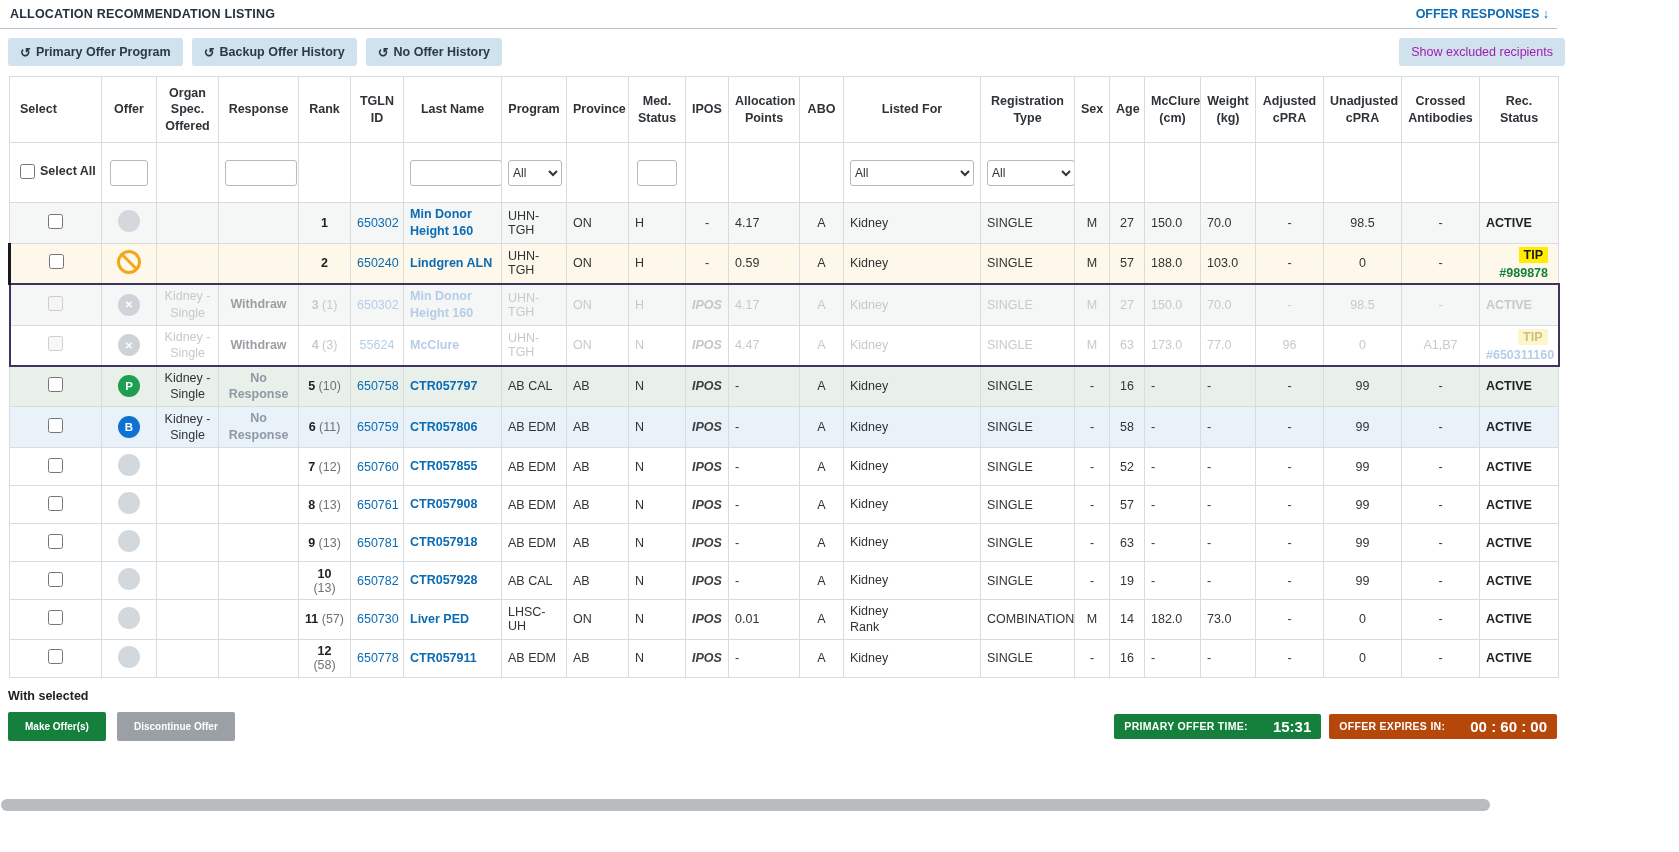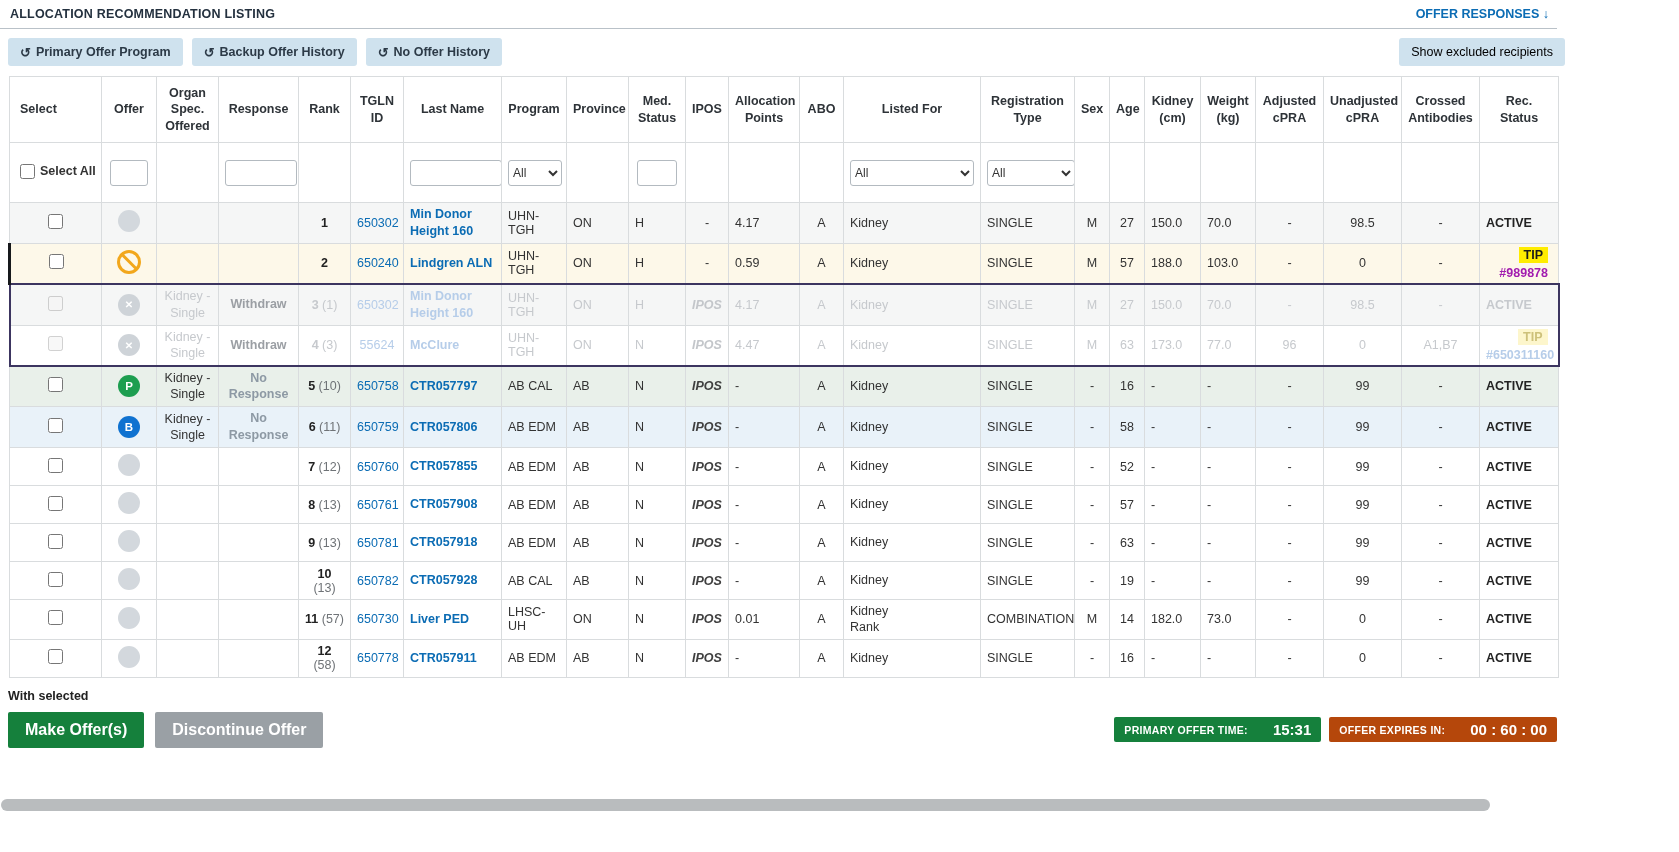--- a/index.html
+++ b/index.html
@@ -20,21 +20,21 @@
 
   
   .toolbar { width:1557px; display:flex; justify-content:space-between; align-items:center; margin:9px 0 10px 8px; }
   .toolbar-left { display:flex; gap:9px; }
   .btn-light {
     background:#cfe2ee; border:none; border-radius:3px; padding:7px 12px;
     font-family:inherit; font-size:12.5px; font-weight:bold; color:#2c3a47; cursor:pointer;
     display:inline-flex; align-items:center; gap:5px;
   }
   .btn-light .hist-ic { font-weight:bold; font-size:13px; line-height:1; }
-  .btn-excl { font-weight:normal; color:#000000; }
+  .btn-excl { font-weight:normal; color:#a21caf; }
 
   
   table { border-collapse:collapse; table-layout:fixed; width:1549px; margin-left:8px; font-size:12.5px; }
   th,td { border:1px solid #d9dcde; padding:3px 6px; vertical-align:middle; overflow:hidden; }
   thead th { font-weight:bold; color:#2e3338; text-align:center; height:66px; line-height:1.3; background:#fff; }
   thead th:first-child { text-align:left; padding-left:10px; }
   .filter-row td { height:60px; background:#fff;margin-top:11px; }
   tbody td { height:38px; }
 
   .c { text-align:center; }
@@ -86,38 +86,38 @@
     position:relative; display:inline-block;
   }
   .prohibit::after {
     content:""; position:absolute; left:-2px; top:7.5px; width:22px; height:3px;
     background:#f2a71c; transform:rotate(45deg);
   }
 
   
   .tipcell { text-align:right; padding-right:10px; }
   .tip-badge { background:#ffec00; color:#1a1a1a; font-weight:bold; padding:1px 5px; display:inline-block; }
-  a.tip-link { color:#a21caf; font-weight:bold; text-decoration:none; cursor:pointer; }
+  a.tip-link { color:#15803d; font-weight:bold; text-decoration:none; cursor:pointer; }
   .tip-wrap { margin-bottom:3px; }
 
   
   tr.wd td, tr.wd .note, tr.wd .col-rank b, tr.wd .organ-text { color:#c6c9cd; }
   tr.wd a.tgln-link, tr.wd a.name-link, tr.wd a.tip-link { color:#b6cde9; }
   tr.wd .resp { color:#9b9fa4; }
   tr.wd .ipos-txt { color:#c3c6ca; }
   tr.wd .status { color:#c6c9cd; }
   tr.wd .tip-badge { background:#fdf6cc; color:#cdc17a; }
   tr.wd .c-x { background:#ced3d8; }
 
   
   .footer { width:1549px; margin:11px 0 0 8px; }
   .with-selected { font-weight:bold; margin-bottom:9px; color:#222; }
   .footer-row { display:flex; align-items:center; }
   .btn-green, .btn-gray {
-    border:none; border-radius:2px; color:#fff; font-weight:bold; font-size:16px;
+    border:none; border-radius:2px; color:#fff; font-weight:bold; font-size:10px;
     font-family:inherit; padding:9px 17px; cursor:pointer; margin-right:11px;
   }
   .btn-green { background:#15803c; }
   .btn-gray { background:#9aa0a5; }
   .badges { margin-left:auto; display:flex; gap:8px; }
   .badge { display:flex; align-items:center; gap:25px; padding:4px 10px; color:#fff; border-radius:2px; }
   .badge .lbl { font-size:10.5px; font-weight:bold; letter-spacing:.3px; }
   .badge .time { font-size:15px; font-weight:bold; }
   .badge-green { background:#15803c; }
   .badge-orange { background:#b5470b; }
@@ -195,21 +195,21 @@
         <th>Program</th>
         <th>Province</th>
         <th>Med. Status</th>
         <th>IPOS</th>
         <th>Allocation Points</th>
         <th>ABO</th>
         <th>Listed For</th>
         <th>Registration Type</th>
         <th>Sex</th>
         <th>Age</th>
-        <th>Kidney (cm)</th>
+        <th>McClure (cm)</th>
         <th>Weight (kg)</th>
         <th>Adjusted cPRA</th>
         <th>Unadjusted cPRA</th>
         <th>Crossed Antibodies</th>
         <th>Rec. Status</th>
       </tr>
     <tr class="filter-row">
       <td class="l">
         <label class="selall">
           <input type="checkbox" style="">

